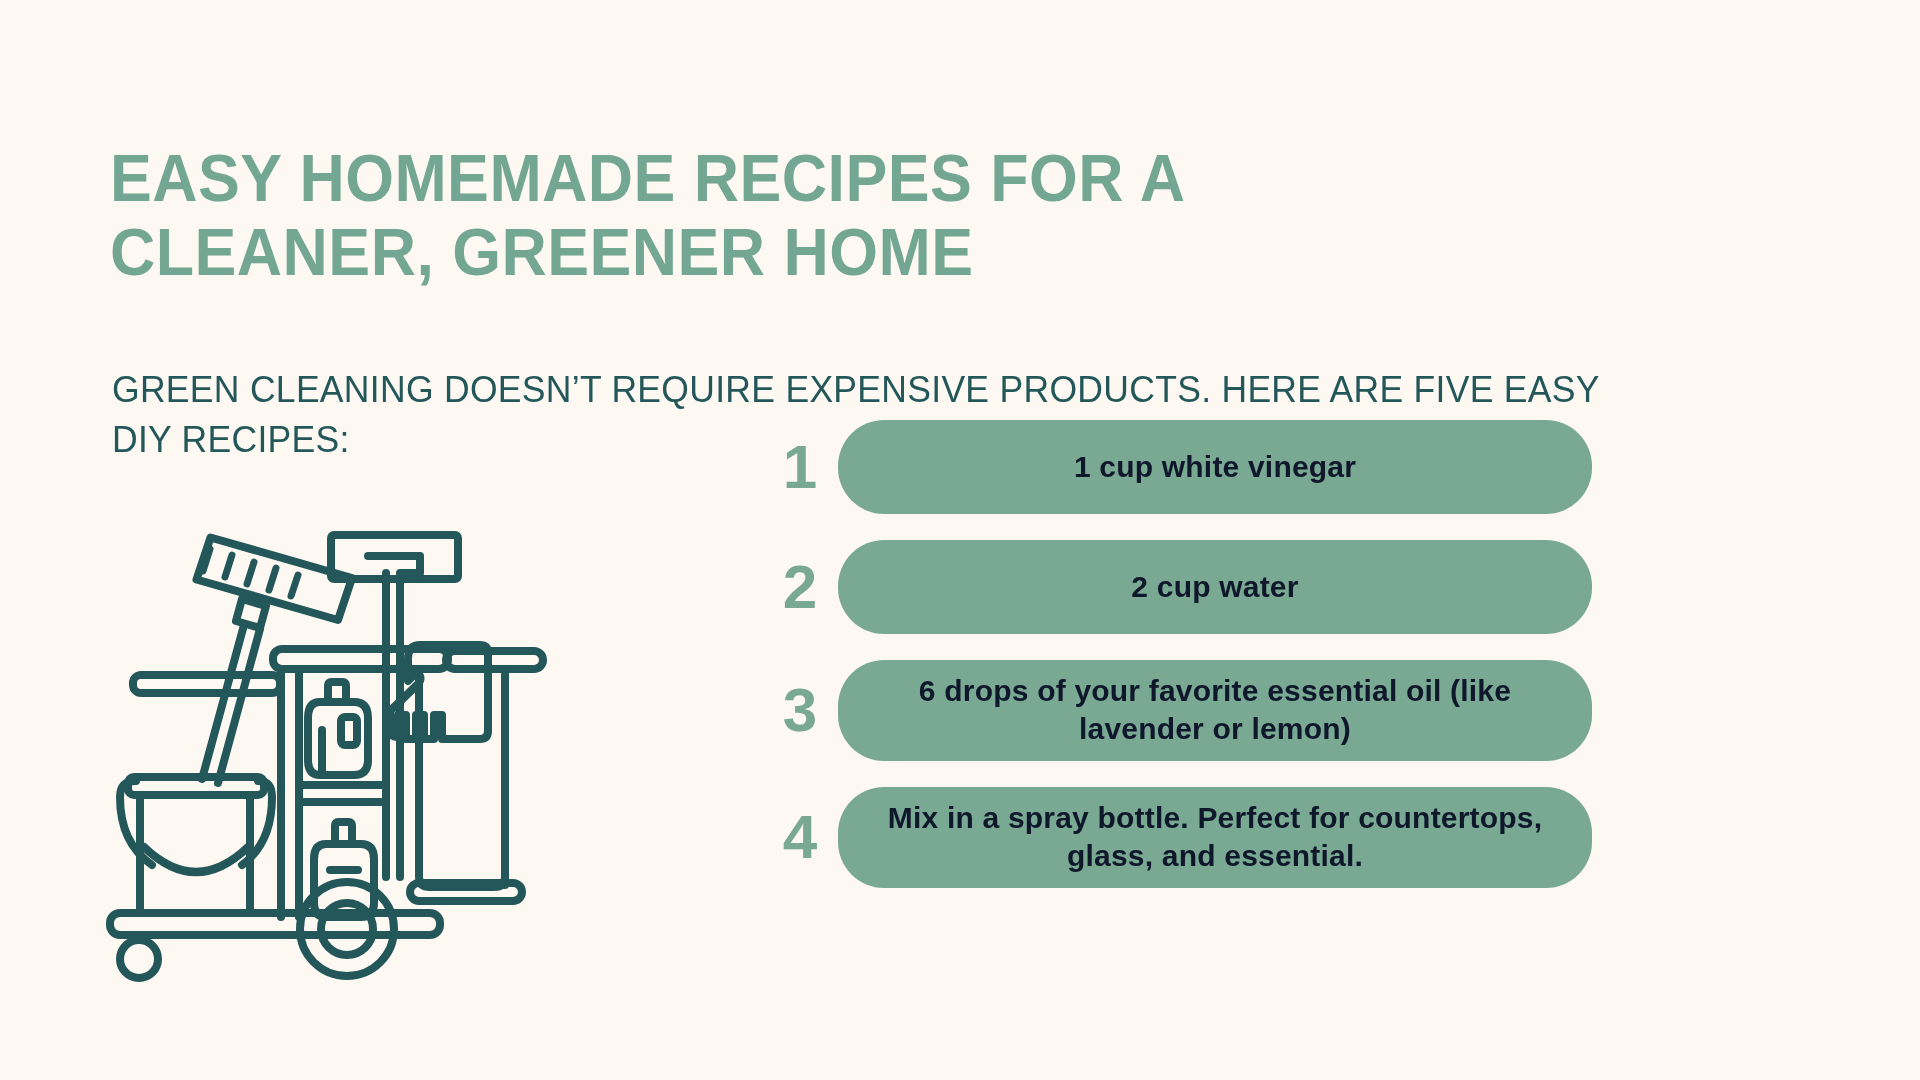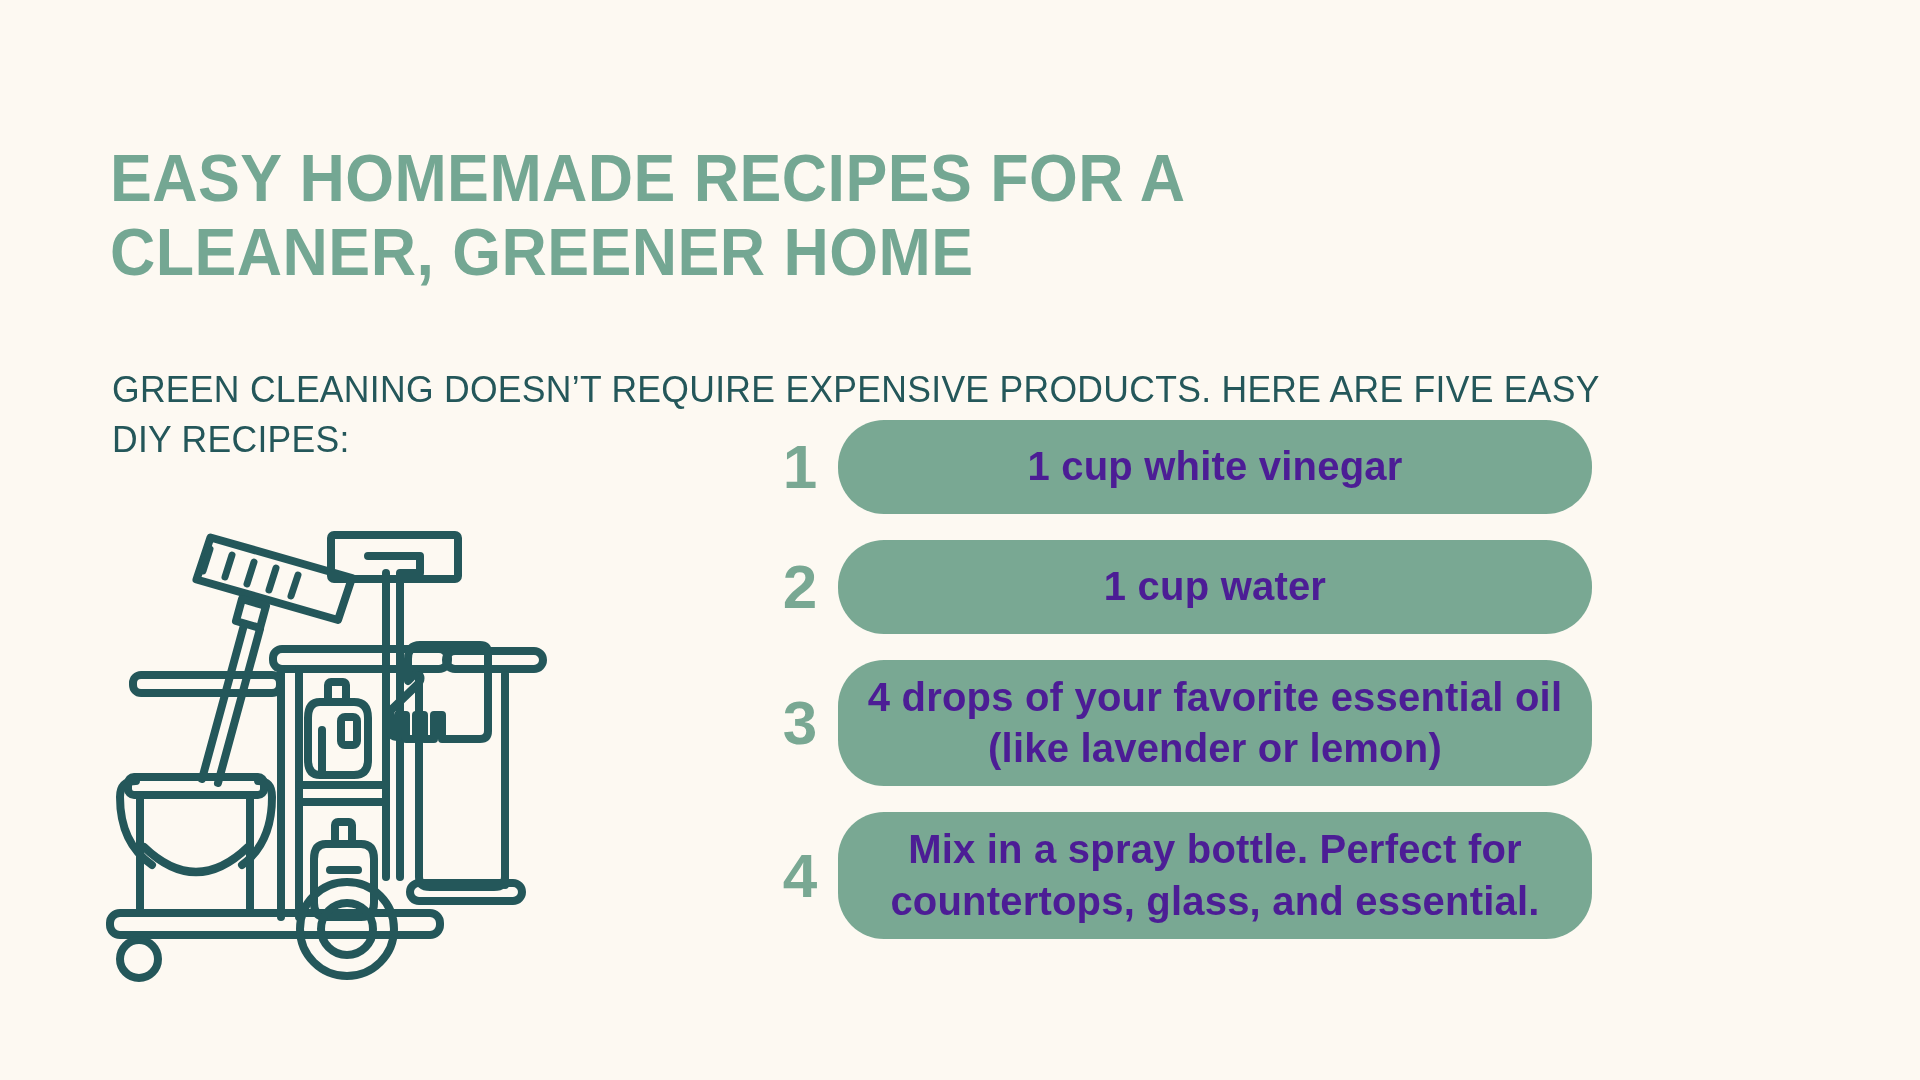--- a/index.html
+++ b/index.html
@@ -104,24 +104,24 @@
     border-radius: 46px;
     min-height: 94px;
     display: flex;
     align-items: center;
     justify-content: center;
     padding: 12px 26px;
     box-sizing: border-box;
     text-align: center;
   }
   .recipe-pill-text {
-    color: #4c1d95;
+    color: #0f172a;
     font-family: "Liberation Sans Narrow", "Liberation Sans", sans-serif;
     font-weight: 700;
-    font-size: 40px;
+    font-size: 30px;
     line-height: 1.28;
     letter-spacing: 0.2px;
   }
   .recipe-row.tall .recipe-pill { min-height: 96px; }
 </style>
 </head>
 <body>
 
 <div class="slide">
 
@@ -227,28 +227,28 @@
     <div class="recipe-row">
       <div class="recipe-number">1</div>
       <div class="recipe-pill">
         <span class="recipe-pill-text">1 cup white vinegar</span>
       </div>
     </div>
 
     <div class="recipe-row">
       <div class="recipe-number">2</div>
       <div class="recipe-pill">
-        <span class="recipe-pill-text">1 cup water</span>
+        <span class="recipe-pill-text">2 cup water</span>
       </div>
     </div>
 
     <div class="recipe-row tall">
       <div class="recipe-number">3</div>
       <div class="recipe-pill">
-        <span class="recipe-pill-text">4 drops of your favorite essential oil (like lavender or lemon)</span>
+        <span class="recipe-pill-text">6 drops of your favorite essential oil (like lavender or lemon)</span>
       </div>
     </div>
 
     <div class="recipe-row tall">
       <div class="recipe-number">4</div>
       <div class="recipe-pill">
         <span class="recipe-pill-text">Mix in a spray bottle. Perfect for countertops, glass, and essential.</span>
       </div>
     </div>
 

